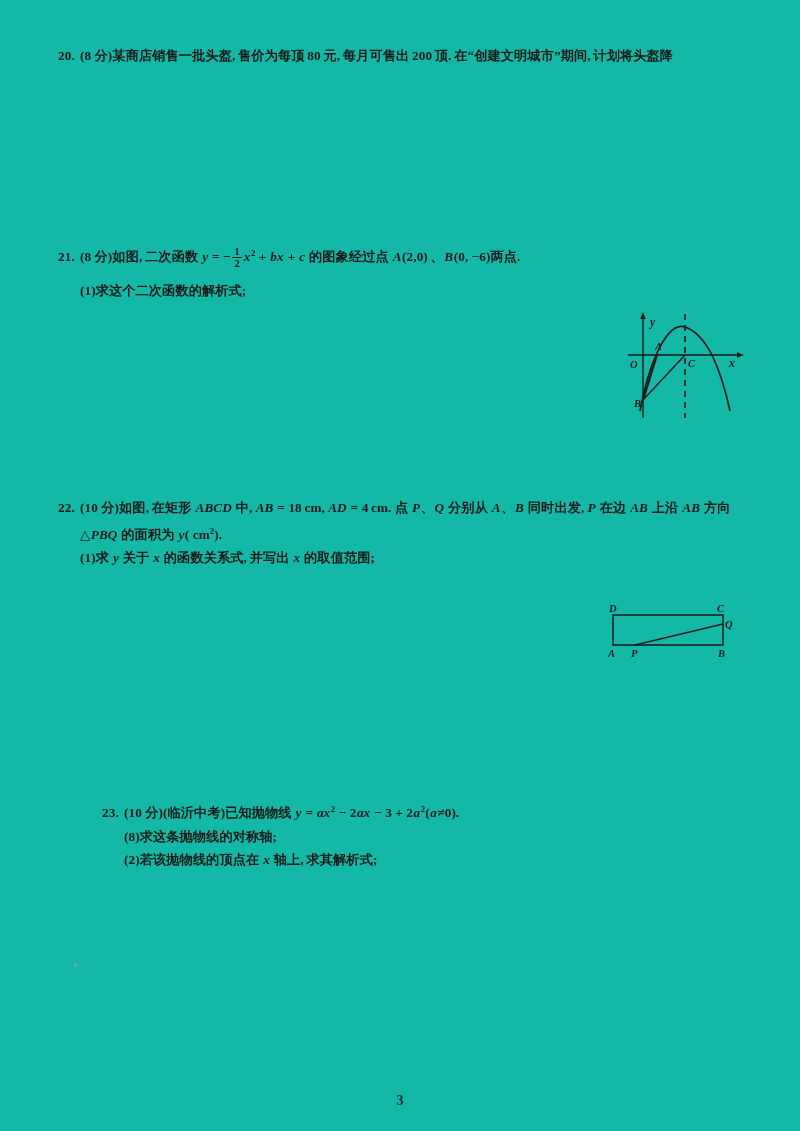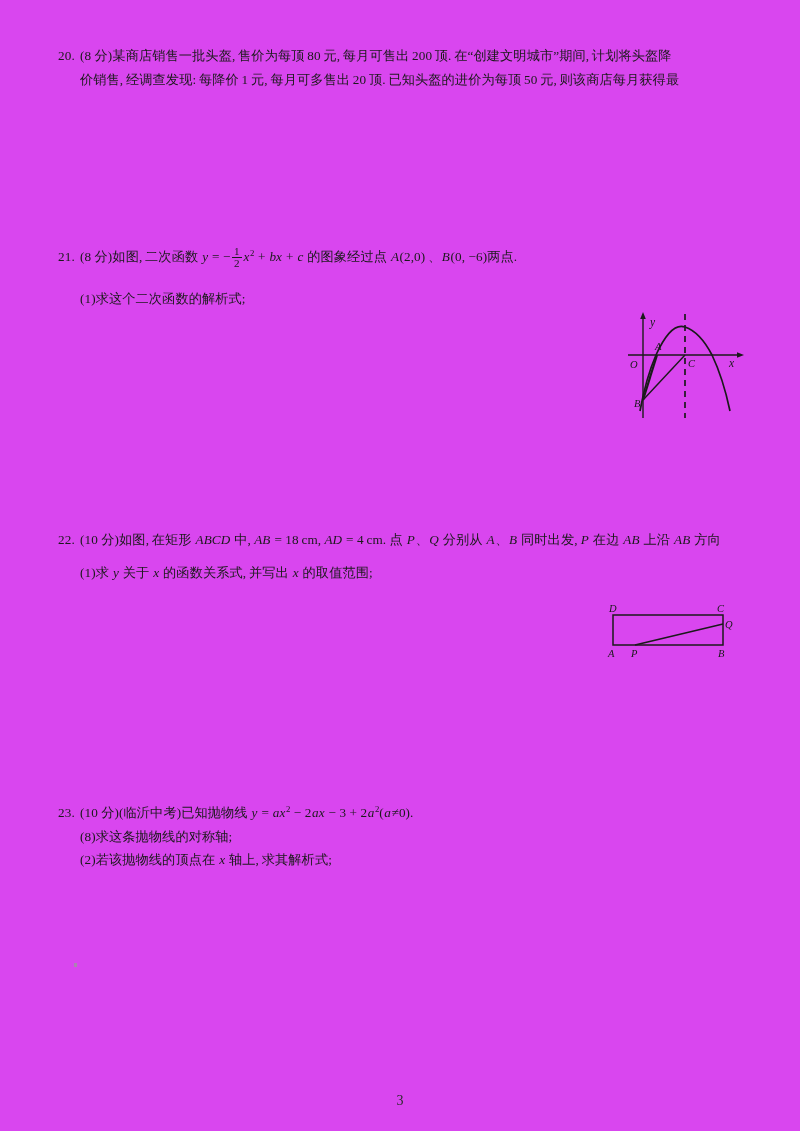--- a/index.html
+++ b/index.html
@@ -11,21 +11,22 @@
     width: 800px;
     height: 1131px;
     position: relative;
     font-family: "Liberation Serif", "DejaVu Serif", serif;
     color: #1a1a1a;
     overflow: hidden;
   }
   .page {
     position: absolute;
     inset: 0;
-    background: #d946ef;
+    background: #14b8a6;
+    font-weight: bold;
   }
 
   
   .q {
     position: absolute;
     left: 58px;
     width: 690px;
     font-size: 13.2px;
     line-height: 23.5px;
     letter-spacing: 0.1px;
@@ -106,28 +107,27 @@
 </style>
 </head>
 <body>
 
 <div class="page">
 
   <div class="q" style="top:44px;">
     <span class="q-line">
       <span class="num">20.</span>(8&nbsp;分)某商店销售一批头盔, 售价为每顶 80 元, 每月可售出 200 顶. 在“创建文明城市”期间, 计划将头盔降
     </span>
-    <span class="q-line indent">价销售, 经调查发现: 每降价 1 元, 每月可多售出 20 顶. 已知头盔的进价为每顶 50 元, 则该商店每月获得最</span>
   </div>
 
   <div class="q" style="top:242px;">
     <span class="q-line">
       <span class="num">21.</span>(8&nbsp;分)如图, 二次函数&nbsp;<i class="v">y</i>&nbsp;=&nbsp;−<span class="frac"><span class="nu">1</span><span class="de">2</span></span><i class="v">x</i><sup class="exn">2</sup>&nbsp;+&nbsp;<i class="v">bx</i>&nbsp;+&nbsp;<i class="v">c</i>&nbsp;的图象经过点&nbsp;<i class="v">A</i>(2,0) 、<i class="v">B</i>(0,&nbsp;−6)两点.
     </span>
-    <span class="q-line indent" style="display:block;margin-top:17px;">
+    <span class="q-line indent" style="display:block;margin-top:9px;">
       (1)求这个二次函数的解析式;
     </span>
   </div>
 
   <div class="fig" style="left:626px; top:306px; width:122px; height:115px;">
     <svg width="122" height="115" viewBox="0 0 122 115">
 
       <line x1="17" y1="10" x2="17" y2="112" stroke="#1a1a1a" stroke-width="1.4"></line>
       <polygon points="17,6 14.2,13 19.8,13" fill="#1a1a1a"></polygon>
 
@@ -144,46 +144,47 @@
 
       <text x="24" y="20" font-family="Liberation Serif, serif" font-size="11.5" font-style="italic" fill="#1a1a1a">y</text>
       <text x="103" y="61" font-family="Liberation Serif, serif" font-size="11.5" font-style="italic" fill="#1a1a1a">x</text>
       <text x="4" y="62" font-family="Liberation Serif, serif" font-size="10.5" font-style="italic" fill="#1a1a1a">O</text>
       <text x="29" y="44" font-family="Liberation Serif, serif" font-size="10.5" font-style="italic" fill="#1a1a1a">A</text>
       <text x="8" y="101" font-family="Liberation Serif, serif" font-size="10.5" font-style="italic" fill="#1a1a1a">B</text>
       <text x="62" y="61" font-family="Liberation Serif, serif" font-size="10.5" font-style="italic" fill="#1a1a1a">C</text>
     </svg>
   </div>
 
-  <div class="q" style="top:528px;">
+  <div class="q" style="top:496px;">
     <span class="q-line">
       <span class="num">22.</span>(10&nbsp;分)如图, 在矩形&nbsp;<i class="v">ABCD</i>&nbsp;中, <i class="v">AB</i>&nbsp;=&nbsp;18 cm, <i class="v">AD</i>&nbsp;=&nbsp;4 cm.&nbsp;点&nbsp;<i class="v">P</i>、<i class="v">Q</i>&nbsp;分别从&nbsp;<i class="v">A</i>、<i class="v">B</i>&nbsp;同时出发, <i class="v">P</i>&nbsp;在边&nbsp;<i class="v">AB</i>&nbsp;上沿&nbsp;<i class="v">AB</i>&nbsp;方向
     </span>
-    <span class="q-line indent" style="display:block;margin-top:9px;">
+    <span class="q-line indent">△<i class="v">PBQ</i>&nbsp;的面积为&nbsp;<i class="v">y</i>(&nbsp;cm<sup class="exn">2</sup>).</span>
+    <span class="q-line indent" style="display:block;">
       (1)求&nbsp;<i class="v">y</i>&nbsp;关于&nbsp;<i class="v">x</i>&nbsp;的函数关系式, 并写出&nbsp;<i class="v">x</i>&nbsp;的取值范围;
     </span>
   </div>
 
   <div class="fig" style="left:600px; top:600px; width:148px; height:62px;">
     <svg width="148" height="62" viewBox="0 0 148 62">
 
       <rect x="13" y="15" width="110" height="30" fill="none" stroke="#1a1a1a" stroke-width="1.5"></rect>
 
       <line x1="35" y1="45" x2="123" y2="24" stroke="#1a1a1a" stroke-width="1.5"></line>
 
       <text x="8" y="57" font-family="Liberation Serif, serif" font-size="10.5" font-style="italic" fill="#1a1a1a">A</text>
       <text x="118" y="57" font-family="Liberation Serif, serif" font-size="10.5" font-style="italic" fill="#1a1a1a">B</text>
       <text x="117" y="12" font-family="Liberation Serif, serif" font-size="10.5" font-style="italic" fill="#1a1a1a">C</text>
       <text x="9" y="12" font-family="Liberation Serif, serif" font-size="10.5" font-style="italic" fill="#1a1a1a">D</text>
       <text x="31" y="57" font-family="Liberation Serif, serif" font-size="10.5" font-style="italic" fill="#1a1a1a">P</text>
       <text x="125" y="28" font-family="Liberation Serif, serif" font-size="10.5" font-style="italic" fill="#1a1a1a">Q</text>
     </svg>
   </div>
 
-  <div class="q" style="top:798px;">
+  <div class="q" style="top:798px;margin-left:44px;">
     <span class="q-line">
       <span class="num">23.</span>(10&nbsp;分)(临沂中考)已知抛物线&nbsp;<i class="v">y</i>&nbsp;=&nbsp;<i class="v">ax</i><sup class="exn">2</sup>&nbsp;−&nbsp;2<i class="v">ax</i>&nbsp;−&nbsp;3&nbsp;+&nbsp;2<i class="v">a</i><sup class="exn">2</sup>(<i class="v">a</i>≠0).
     </span>
     <span class="q-line indent">
       (8)求这条抛物线的对称轴;
     </span>
     <span class="q-line indent">
       (2)若该抛物线的顶点在&nbsp;<i class="v">x</i>&nbsp;轴上, 求其解析式;
     </span>
   </div>

